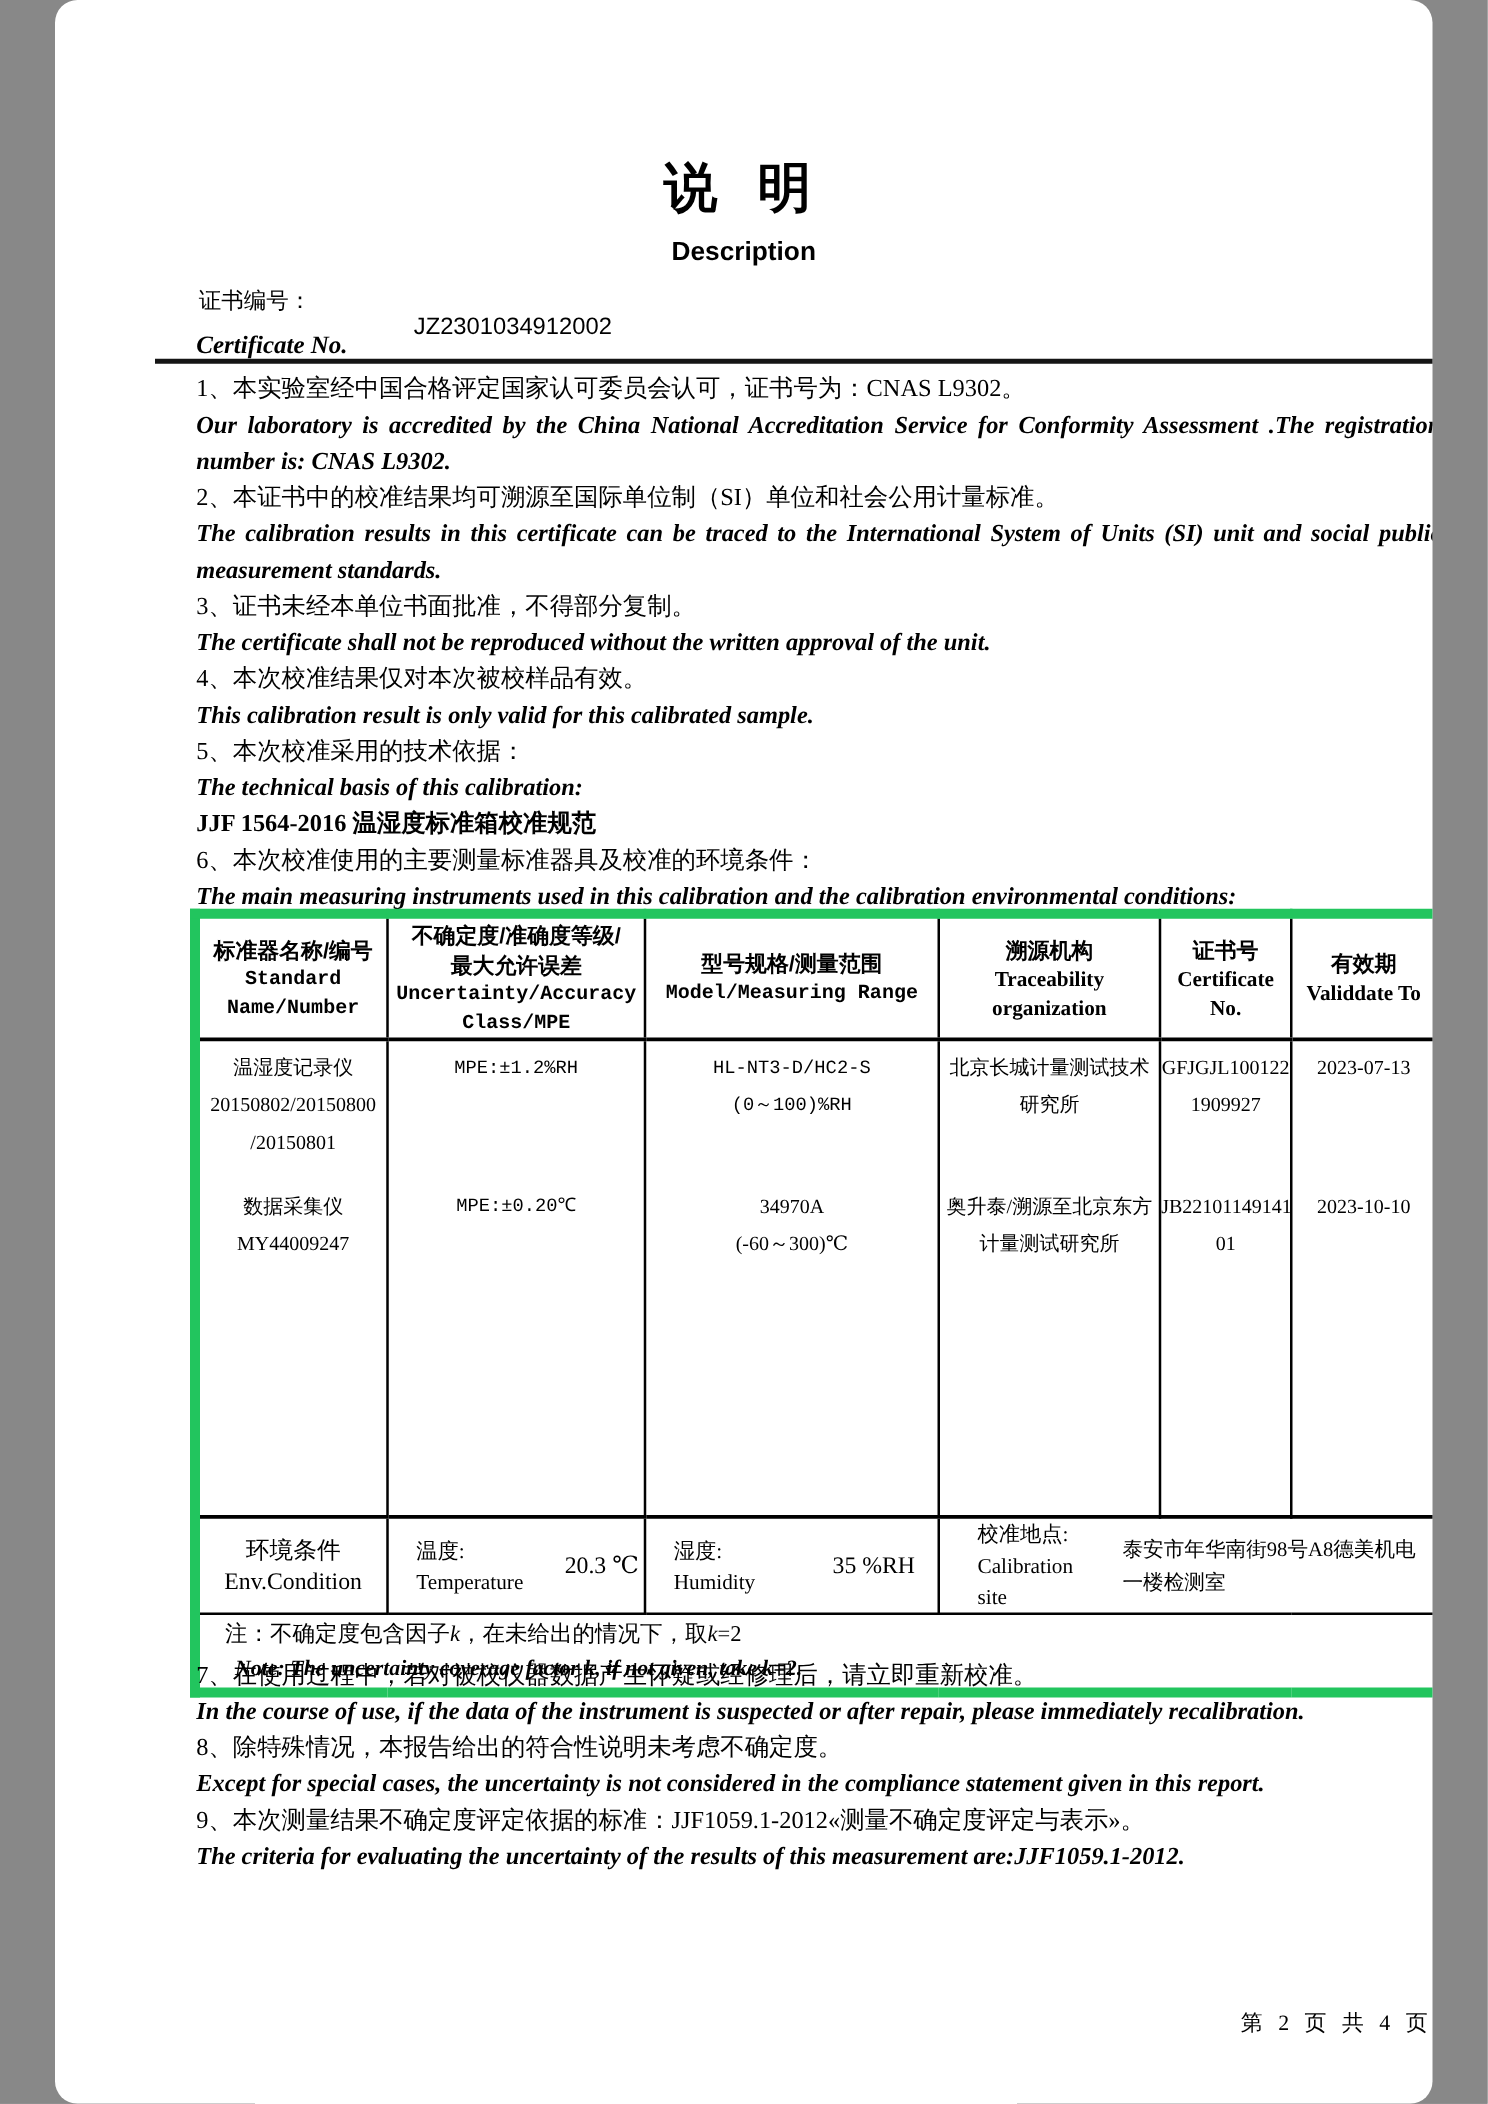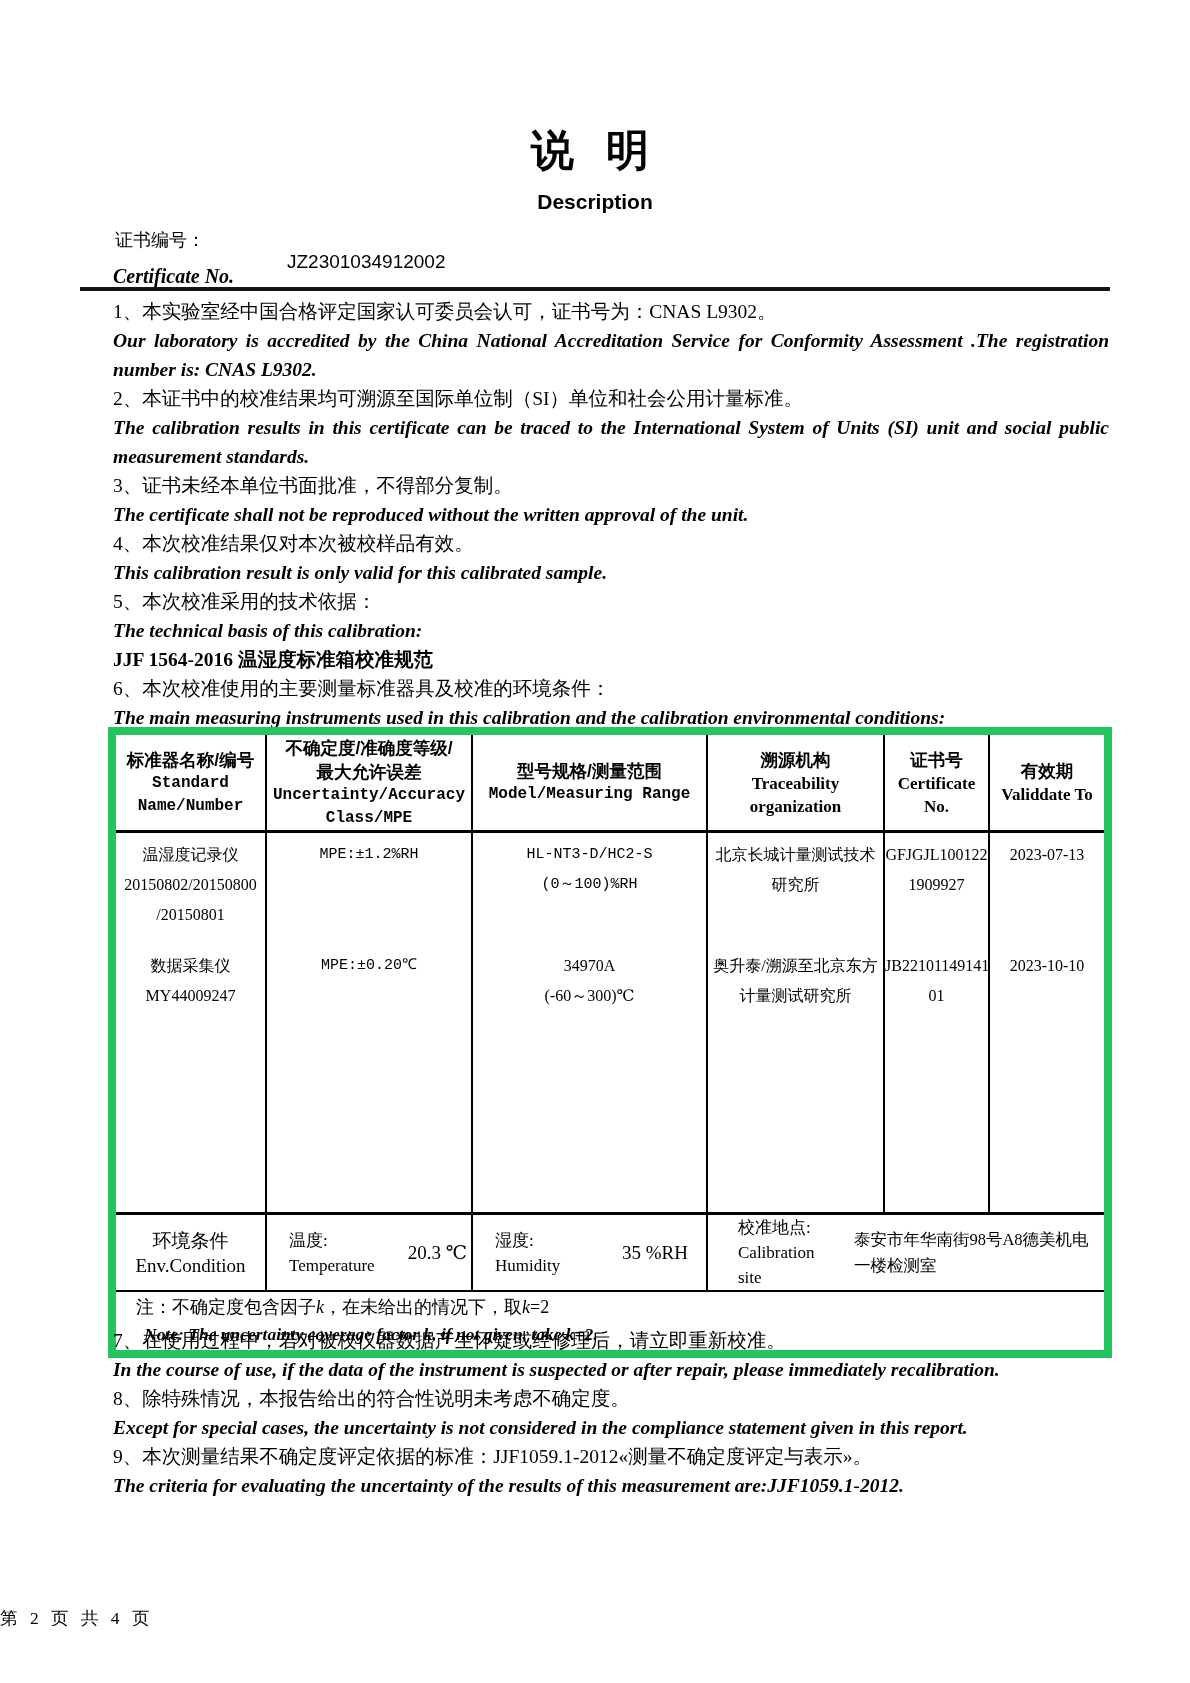--- a/index.html
+++ b/index.html
@@ -1,17 +1,17 @@
 <!DOCTYPE html>
 <html><head>
 <meta charset="utf-8">
 <style>
   html,body{margin:0;padding:0;background:#888;}
-  .page{position:relative;width:1190px;height:1683px;background:#ffffff;color:#000;
-        font-family:"Liberation Serif","DejaVu Serif",serif;overflow:hidden;margin:0 auto;}
+  .page{position:relative;width:1102px;height:1683px;background:#ffffff;color:#000;
+        font-family:"Liberation Serif","DejaVu Serif",serif;overflow:hidden;margin:0 auto;border-radius:18px;}
 
   
   .title-cn{position:absolute;top:122px;left:0;width:100%;text-align:center;
             font-family:"Liberation Sans","DejaVu Sans",sans-serif;
             font-size:43px;font-weight:600;letter-spacing:10px;}
   .title-en{position:absolute;top:190px;left:0;width:100%;text-align:center;
             font-family:"Liberation Sans","DejaVu Sans",sans-serif;
             font-size:21px;font-weight:700;}
   .certblock{position:absolute;top:228px;left:113px;width:600px;height:58px;}
   .cert-cn{position:absolute;top:0;left:2px;font-family:"Liberation Sans","DejaVu Sans",sans-serif;
@@ -55,21 +55,21 @@
   .t-val{margin-right:4px;}
   .h-val{margin-right:18px;}
   .siteflex{padding-left:30px;}
   .addr{font-size:16.5px;line-height:26px;width:256px;margin-left:14px;text-align:left;}
   tr.note td{height:58px;vertical-align:middle;text-align:left;}
   .ncn{font-size:18px;line-height:27px;padding-left:20px;}
   .ncn .ki{font-style:italic;}
   .nen{font-size:17.5px;line-height:27px;padding-left:28px;font-weight:700;font-style:italic;}
 
   
-  .footer{position:absolute;top:1606px;left:0;width:100%;text-align:left;
+  .footer{position:absolute;top:1606px;left:0;width:100%;text-align:right;
           font-size:17.5px;letter-spacing:4px;}
 </style>
 </head>
 <body>
 
 <div class="page">
 
   <div class="title-cn">说 明</div>
   <div class="title-en">Description</div>
 

